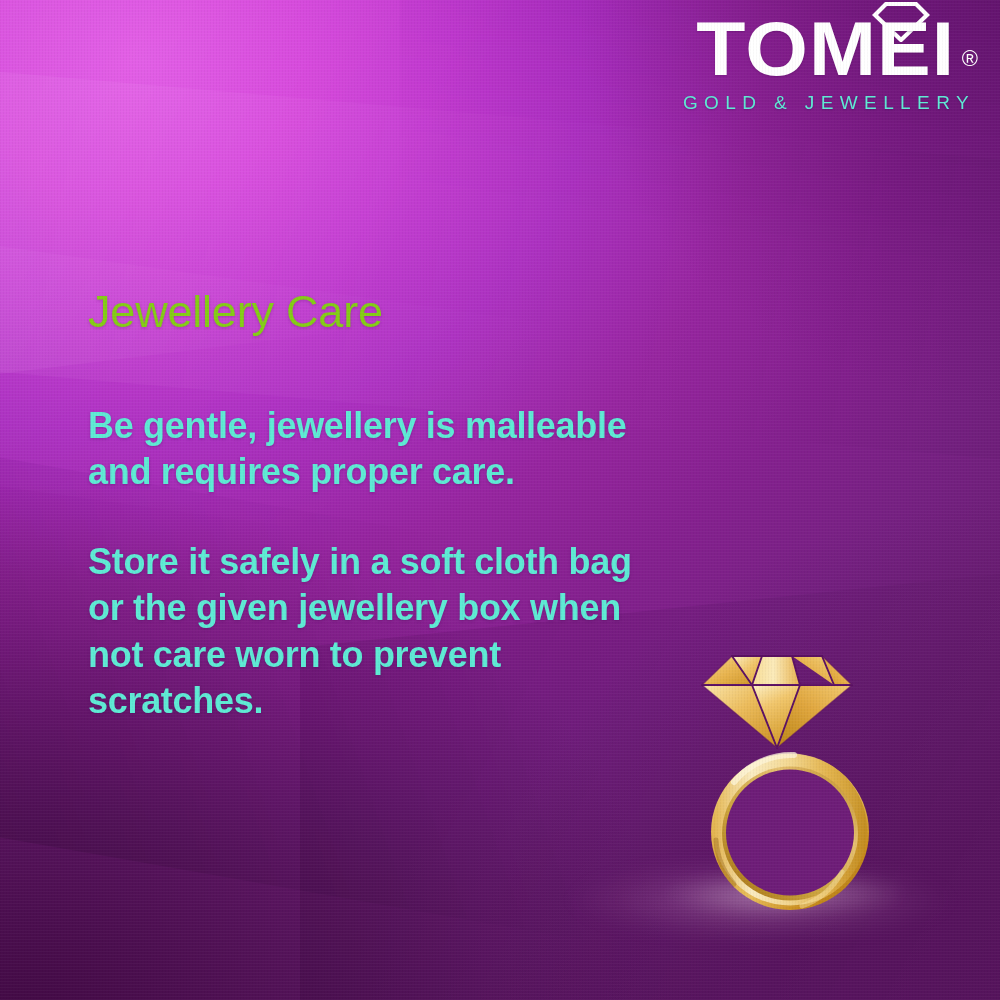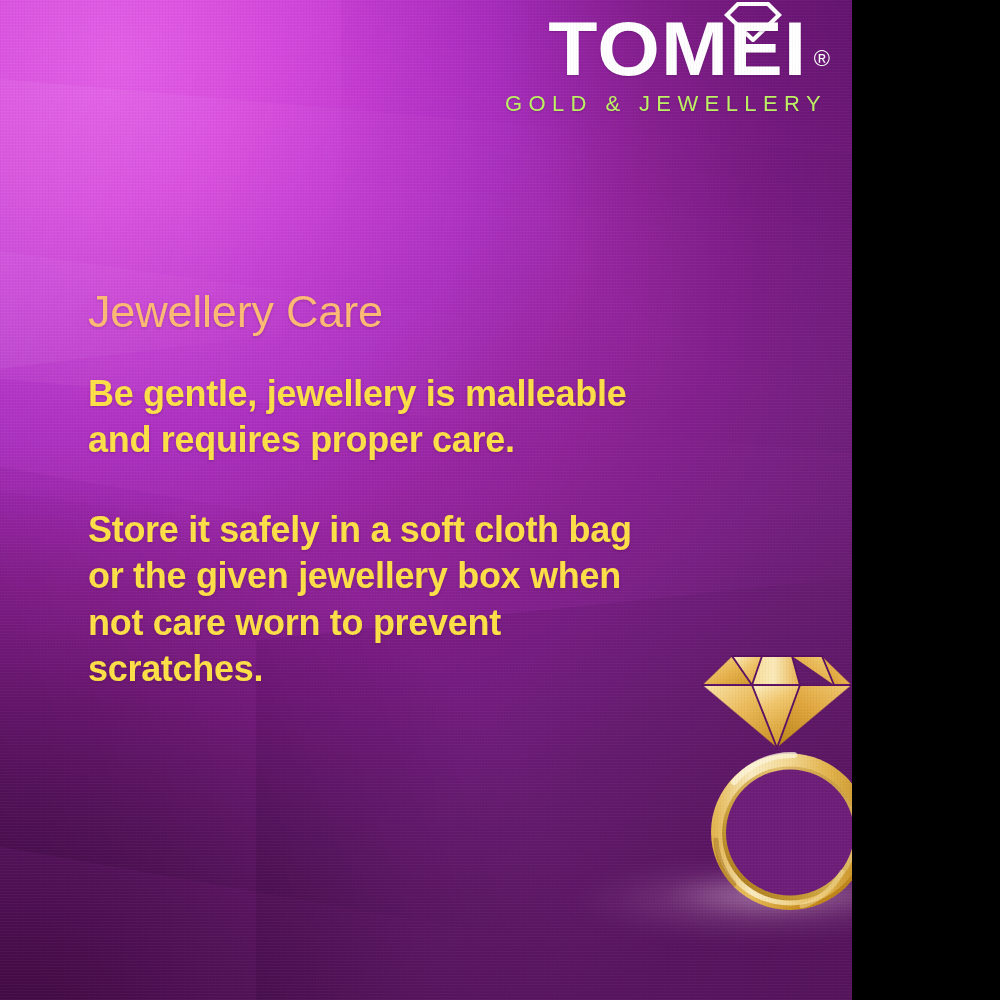--- a/index.html
+++ b/index.html
@@ -3,21 +3,21 @@
 <meta charset="utf-8">
 <title>Tomei Jewellery Care</title>
 <style>
   html, body {
     margin: 0;
     padding: 0;
     background: #000;
   }
   #canvas {
     position: relative;
-    width: 852px;
+    width: 1000px;
     height: 1000px;
     overflow: hidden;
     font-family: "Liberation Sans", "DejaVu Sans", sans-serif;
     background: #8a2090;
     user-select: none;
   }
 
   
   .bg-base {
     position: absolute;
@@ -167,49 +167,49 @@
   }
   .logo-diamond {
     position: absolute;
     right: 46px;
     top: -12px;
     width: 62px;
     height: 40px;
   }
   .logo-sub {
     margin-top: 9px;
-    font-size: 22px;
+    font-size: 19px;
     font-weight: 400;
     letter-spacing: 6.4px;
-    color: #bef264;
+    color: #5eead4;
     padding-right: 3px;
     white-space: nowrap;
     text-shadow: 0 1px 2px rgba(60,0,70,0.3);
   }
 
   
   .copy {
     position: absolute;
     left: 88px;
     top: 288px;
     width: 580px;
   }
   .headline {
     font-size: 45px;
     font-weight: 400;
-    color: #fdba74;
+    color: #84cc16;
     letter-spacing: -0.2px;
     line-height: 1.05;
-    margin: 0 0 36px 0;
+    margin: 0 0 68px 0;
     text-shadow: 0 1px 3px rgba(70,10,80,0.25);
   }
   .para {
     font-size: 36px;
     font-weight: 700;
-    color: #fde047;
+    color: #5eead4;
     line-height: 1.28;
     margin: 0;
     letter-spacing: -0.3px;
     text-shadow: 0 1px 3px rgba(70,10,80,0.3);
   }
   .para + .para {
     margin-top: 44px;
   }
 
   

